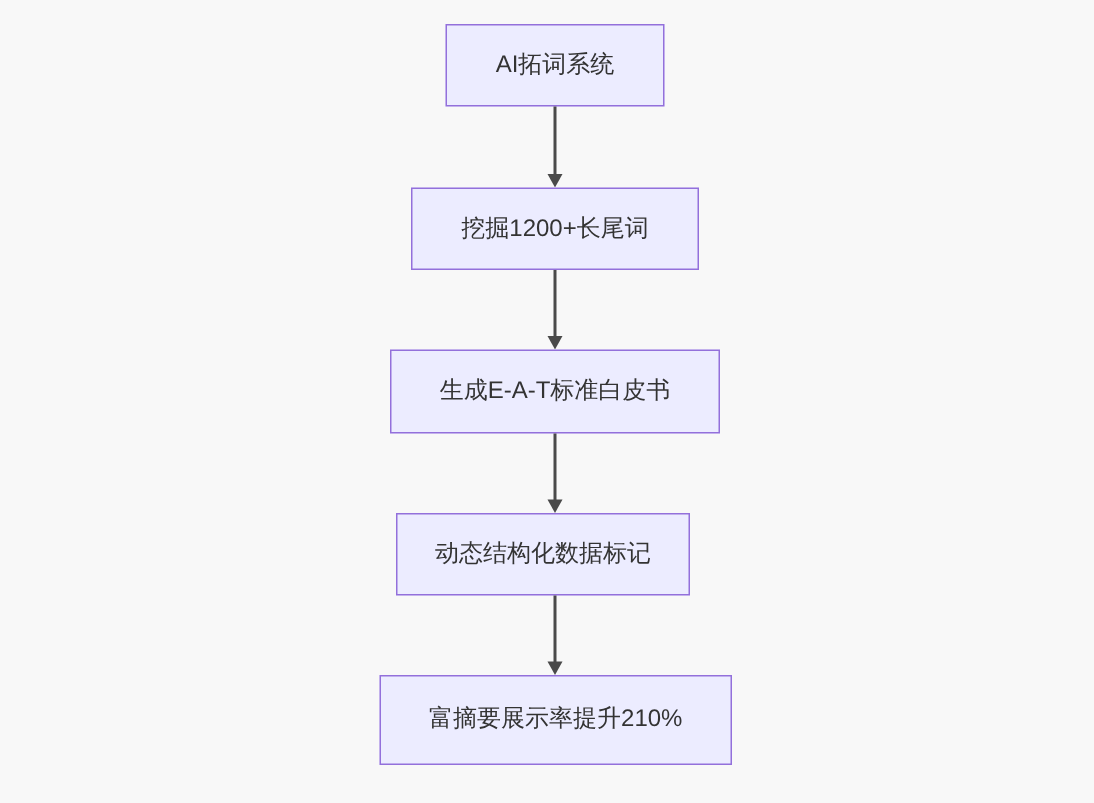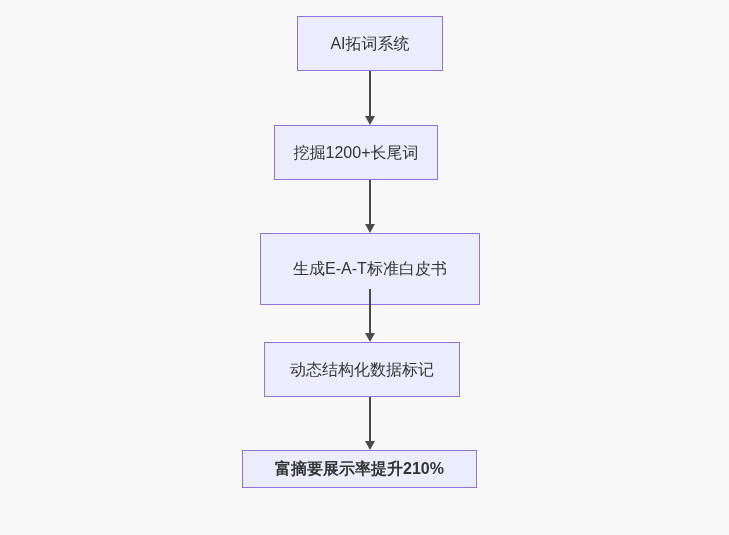--- a/index.html
+++ b/index.html
@@ -30,24 +30,24 @@
     color: var(--text);
     font-size: 16px;
     line-height: 1;
     display: flex;
     align-items: center;
     justify-content: center;
     text-align: center;
     white-space: nowrap;
   }
   .n1 { left: 297px; top: 16px;  width: 146px; height: 55px; }
-  .n2 { left: 274px; top: 125px; width: 164px; height: 55px; }
-  .n3 { left: 260px; top: 233px; width: 220px; height: 72px; }
+  .n2 { left: 274px; top: 125px; width: 192px; height: 55px; }
+  .n3 { left: 260px; top: 233px; width: 220px; height: 56px; }
   .n4 { left: 264px; top: 342px; width: 196px; height: 55px; }
-  .n5 { left: 242px; top: 450px; width: 235px; height: 38px; font-weight: bold; }
+  .n5 { left: 253px; top: 450px; width: 235px; height: 60px; }
 
   .arrow {
     position: absolute;
     left: 370px;
     width: 12px;
     transform: translateX(-50%);
   }
   .a1 { top: 71px;  height: 54px; }
   .a2 { top: 180px; height: 53px; }
   .a3 { top: 289px; height: 53px; }

